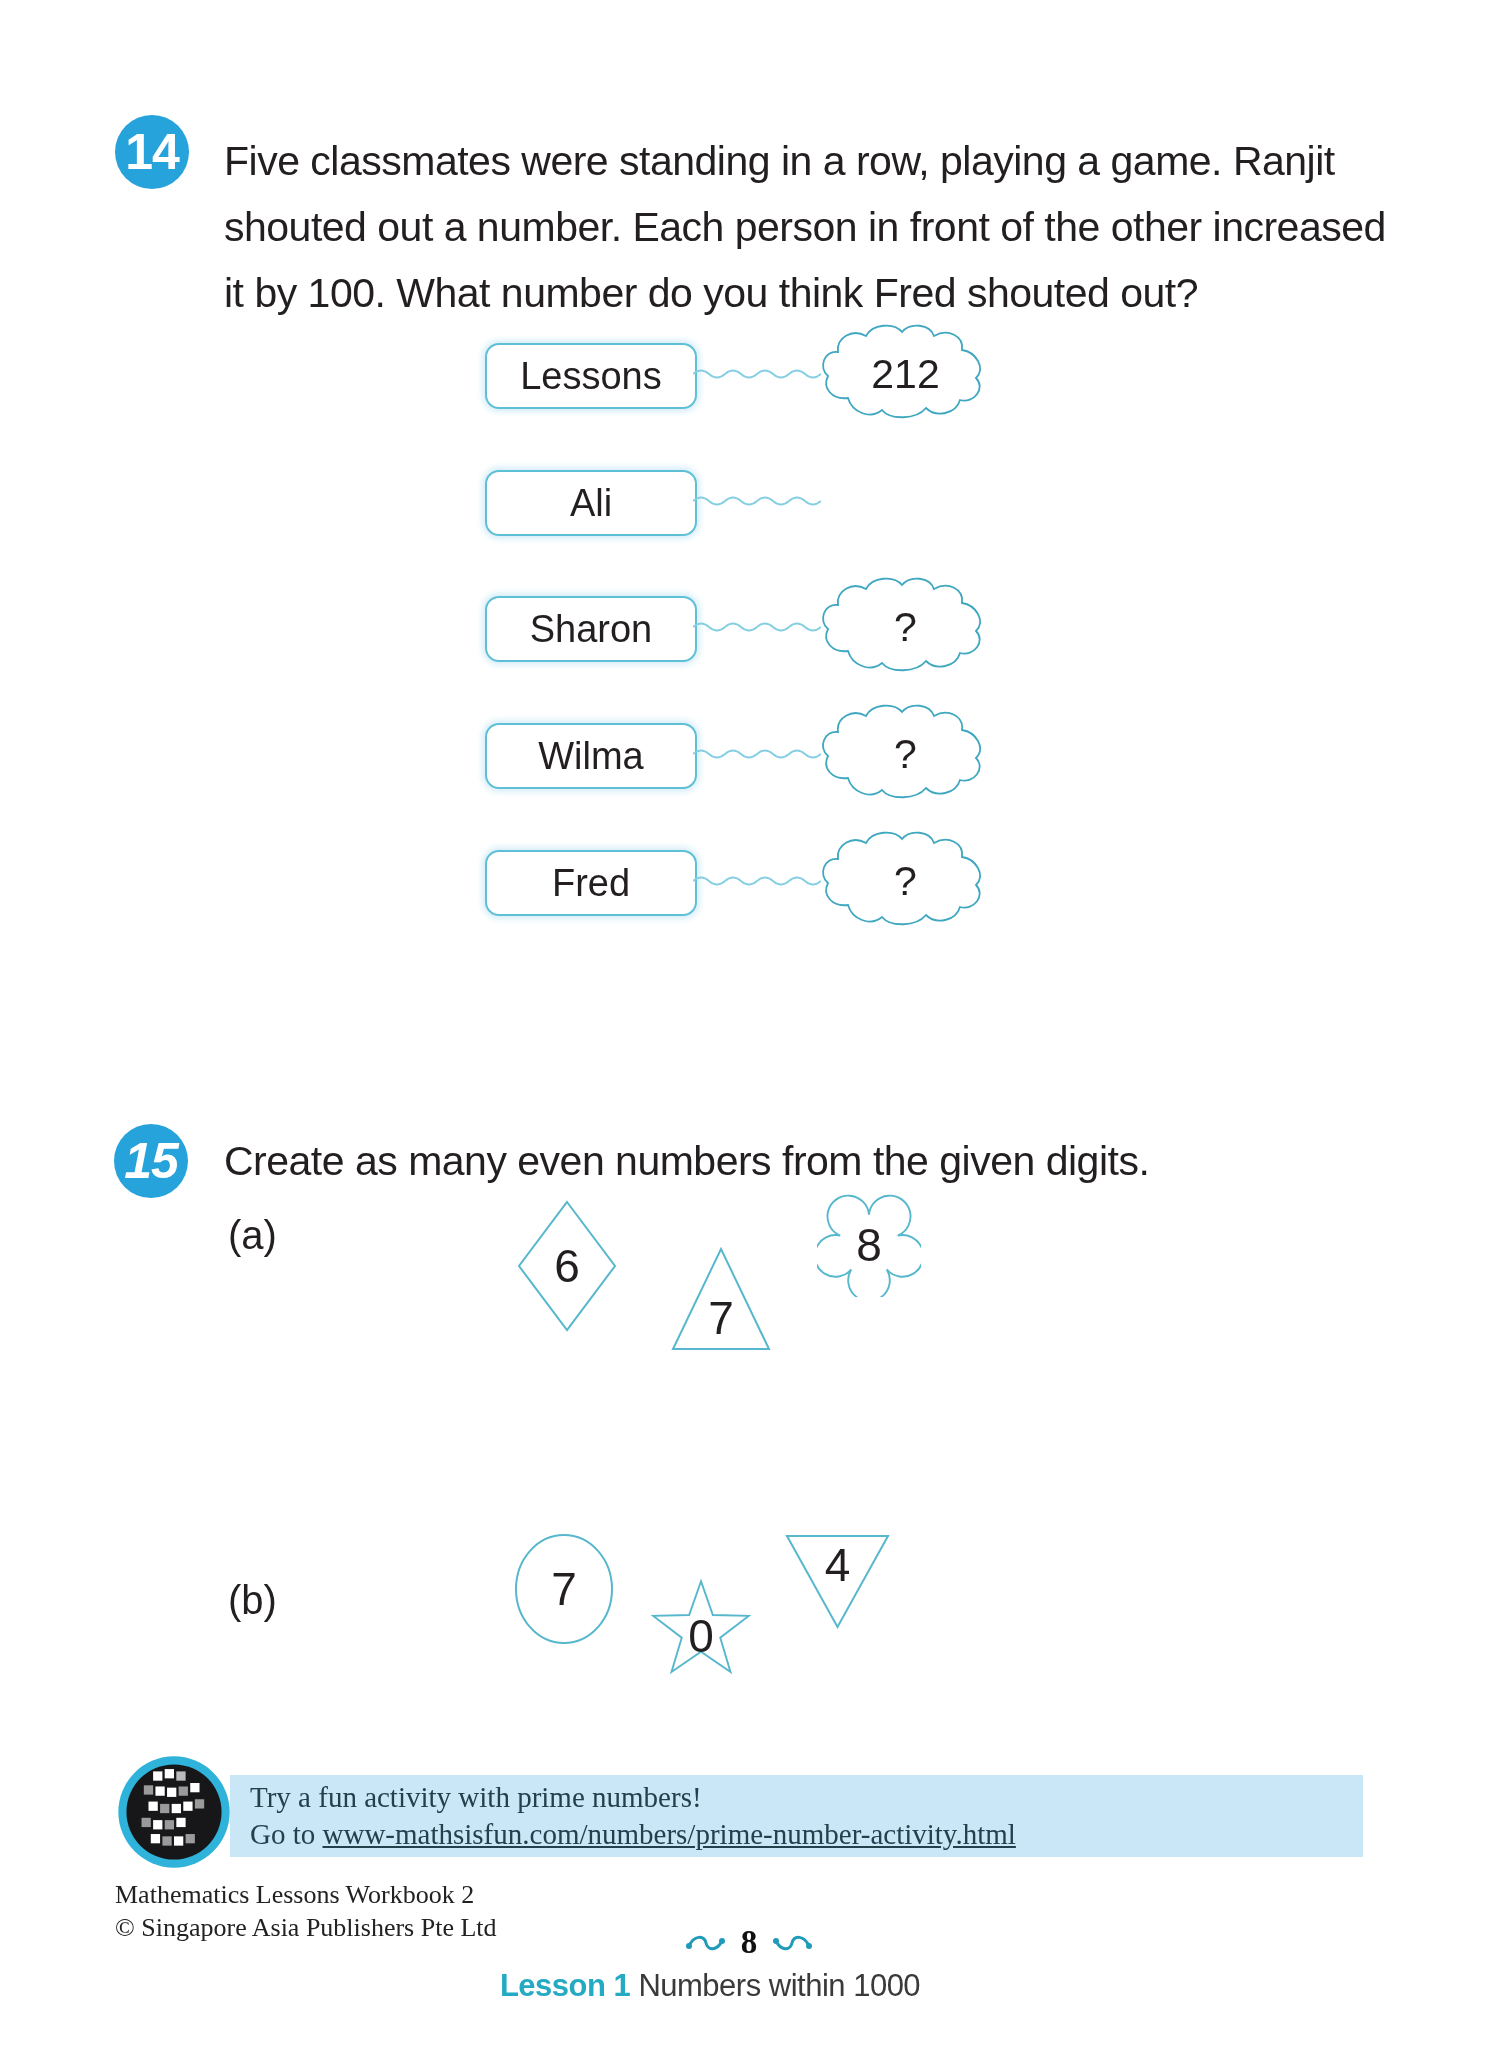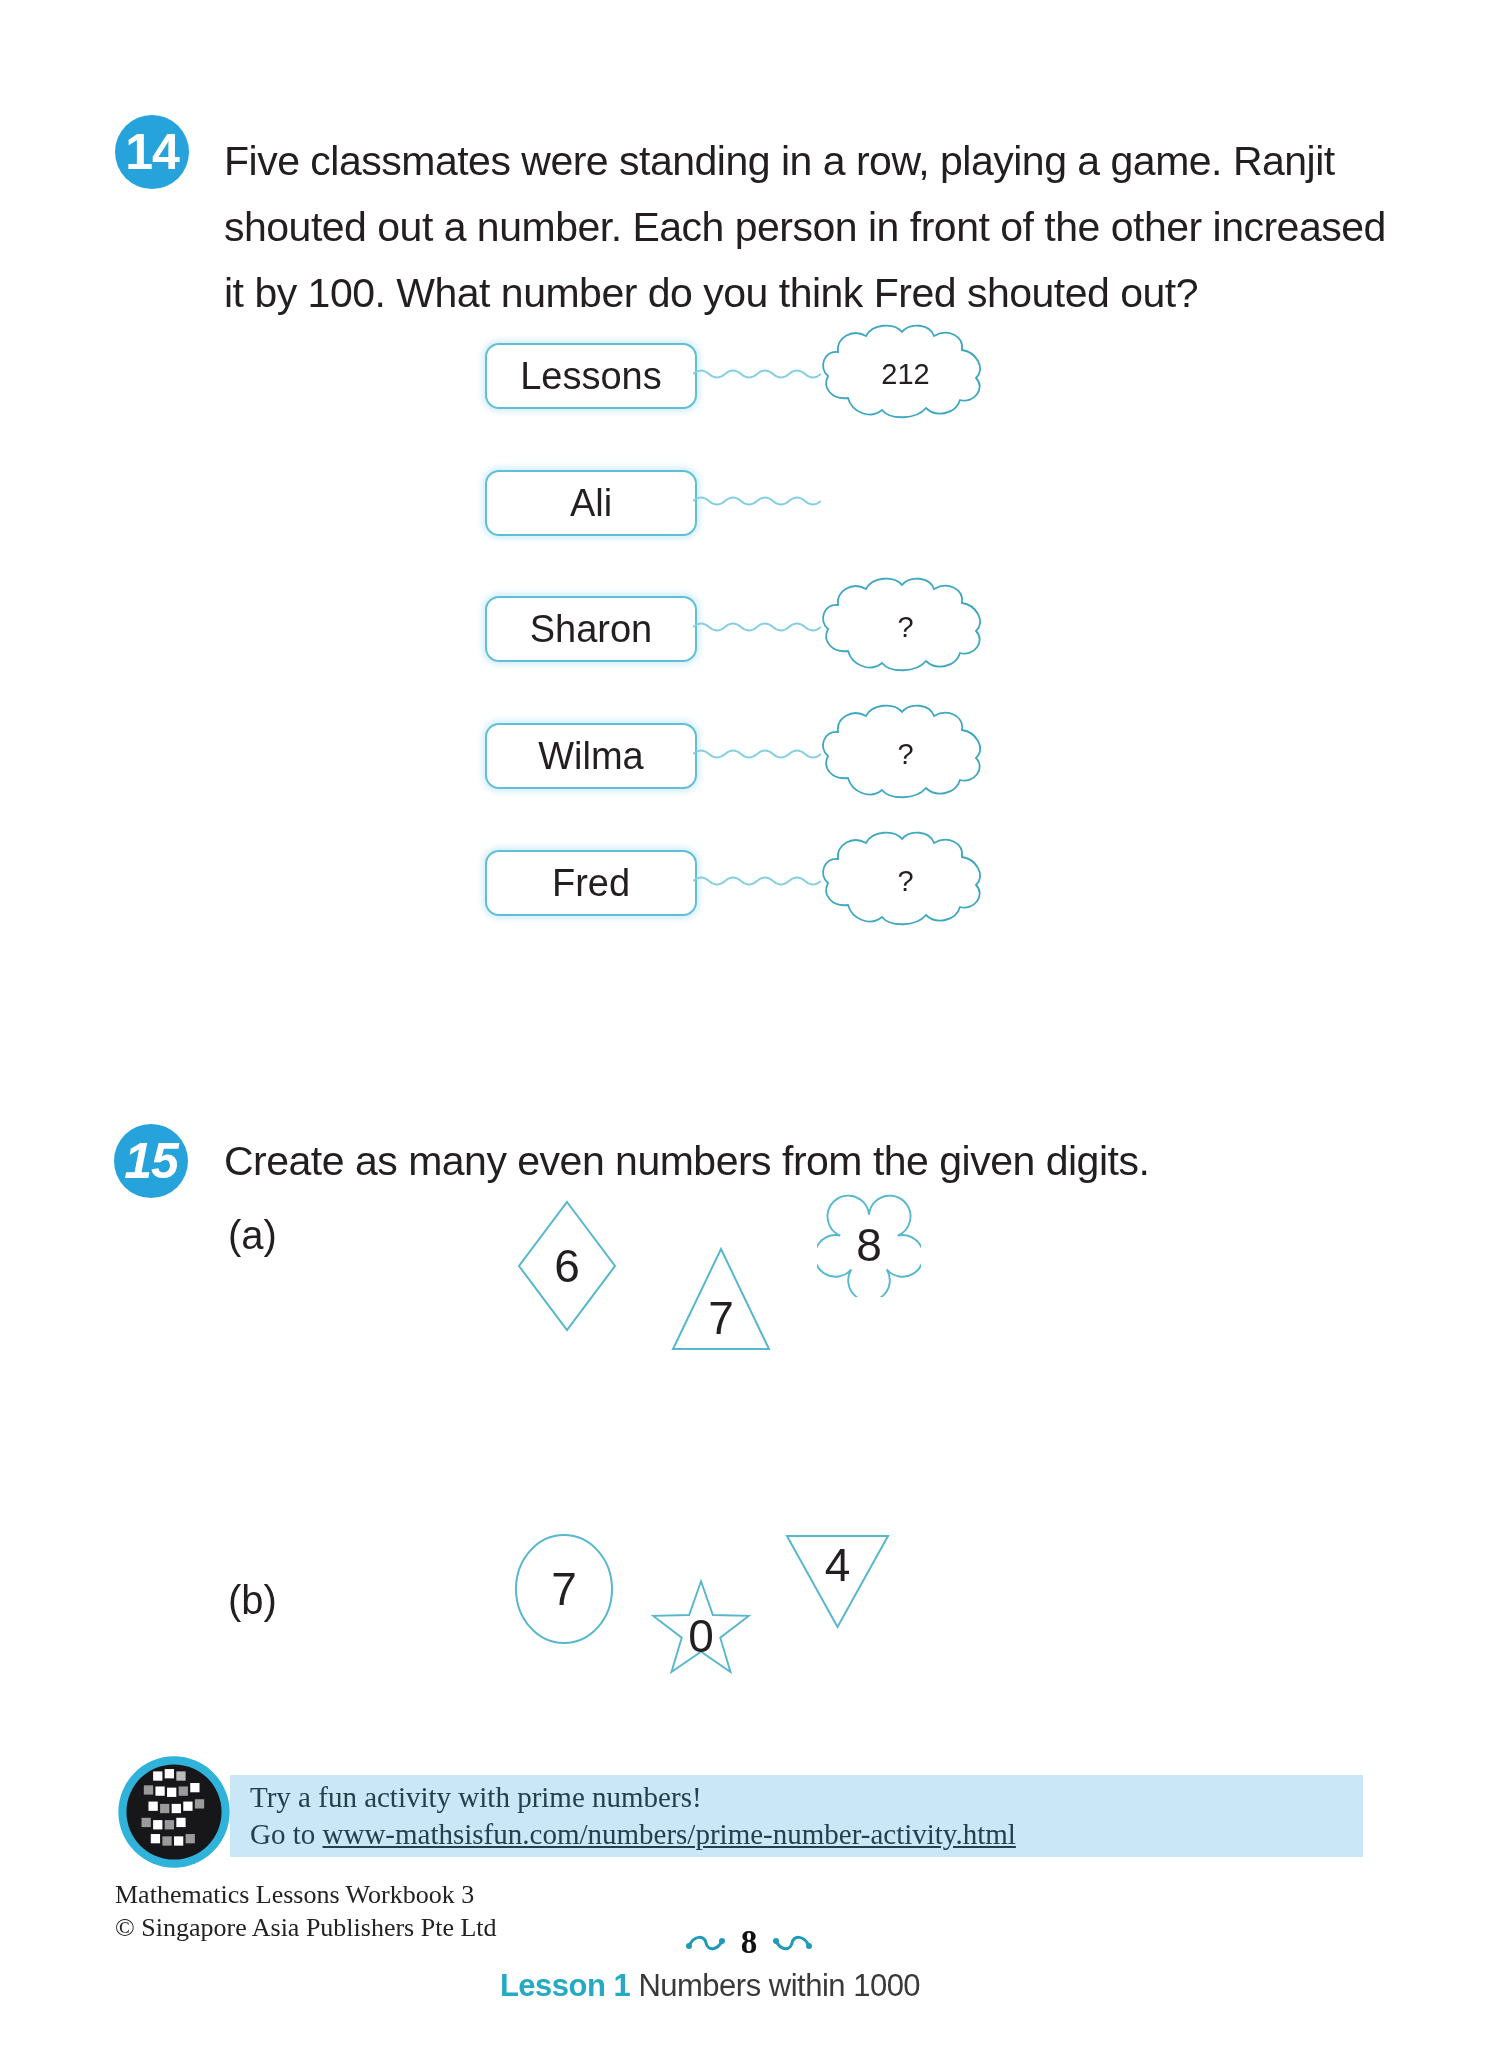--- a/index.html
+++ b/index.html
@@ -17,21 +17,21 @@
 
   
   .match-row{position:absolute;left:485px;width:520px;height:62px;}
   .name-box{position:absolute;left:0;top:0;width:208px;height:62px;border:2px solid #5ec0d6;
             border-radius:14px;background:#ffffff;box-shadow:0 0 6px 3px #d7eef8;
             display:flex;align-items:center;justify-content:center;font-size:38px;}
   .squiggle{position:absolute;left:208px;top:25px;}
   .cloud{position:absolute;left:333px;top:-23px;width:175px;height:108px;}
   .cloud svg{position:absolute;left:0;top:0;}
   .cloud-val{position:absolute;left:0;top:6px;width:175px;height:96px;display:flex;
-             align-items:center;justify-content:center;font-size:29px;}
+             align-items:center;justify-content:center;font-size:41px;}
 
   
   .shape{position:absolute;}
   .shape svg{position:absolute;left:0;top:0;}
   .digit{position:absolute;left:0;top:0;width:100%;height:100%;display:flex;
          align-items:center;justify-content:center;font-size:46px;}
   .part-label{position:absolute;font-size:40px;}
 
   
   .band{position:absolute;left:230px;top:1775px;width:1133px;height:82px;background:#cae7f8;}
@@ -208,21 +208,21 @@
           <rect x="60" y="69" width="8" height="8" fill="#9a9a9a"></rect>
       </g>
     </svg>
   </div>
   <div class="band-text">
     <div>Try a fun activity with prime numbers!</div>
     <div><span>Go to </span><a href="#">www-mathsisfun.com/numbers/prime-number-activity.html</a></div>
   </div>
 
   <div class="foot-left">
-    <div>Mathematics Lessons Workbook 3</div>
+    <div>Mathematics Lessons Workbook 2</div>
     <div>© Singapore Asia Publishers Pte Ltd</div>
   </div>
 
   <div class="page-num-row">
     <span class="inner">
       <svg width="40" height="22" viewBox="0 0 40 22">
           <path d="M4,14 C9,3 19,3 21,11 C23,19 32,19 37,9" fill="none" stroke="#1f9ab8" stroke-width="3" stroke-linecap="round"></path>
           <circle cx="4" cy="14" r="3" fill="#1f9ab8"></circle>
           <circle cx="37" cy="9" r="3" fill="#1f9ab8"></circle>
         </svg>

